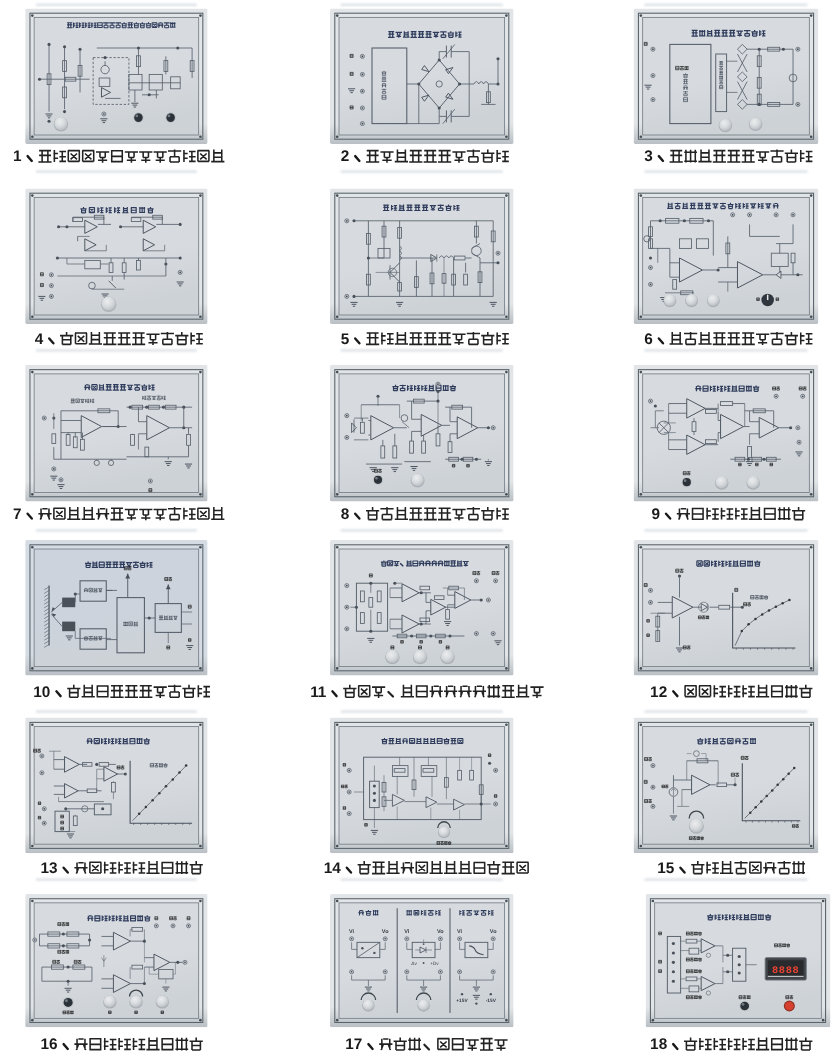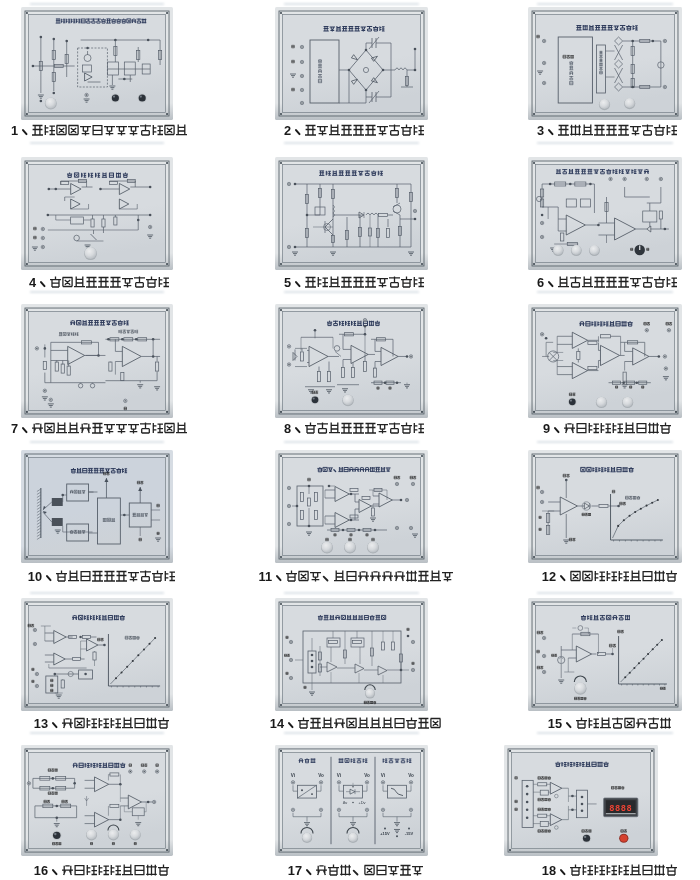--- a/index.html
+++ b/index.html
@@ -2342,21 +2342,21 @@
     <path d="M49.5 3.7V0.6M44.0 3.7H55.0M46.0 7.2H53.0M46.0 11.0H53.0M46.0 11.0V3.7M53.0 11.0V3.7" stroke="#222222" stroke-width="1.298" fill="none"></path>
     <path d="M57.6 11.4V0.8M61.5 11.4V0.8M65.3 11.4V0.8M56.2 2.8H66.8M56.2 10.3H66.8" stroke="#222222" stroke-width="1.298" fill="none"></path>
     <path d="M69.65 6.65L73.5 10.5" stroke="#222222" stroke-width="1.8172" fill="none" stroke-linecap="round"></path>
     <path d="M80.5 1.5H90.5M80.9 10.5V1.5M90.1 10.5V1.5M80.9 10.5H90.1M82.8 3.9L88.2 8.8M88.2 3.9L82.8 8.8" stroke="#222222" stroke-width="1.298" fill="none"></path>
     <path d="M92.5 1.7H102.5M92.5 6.3H102.5M92.5 10.7H102.5M93.1 10.7V1.7M101.9 10.7V1.7" stroke="#222222" stroke-width="1.298" fill="none"></path>
     <path d="M104.0 2.6H115.0M107.3 7.2V2.6M111.7 7.2V2.6M107.3 7.2H111.7M109.5 11.6V7.2M105.7 9.6H113.3" stroke="#222222" stroke-width="1.298" fill="none"></path>
     <path d="M116.5 1.5H126.5M116.5 5.5H126.5M119.1 11.0V1.5M123.9 11.0V1.5M116.0 11.0H127.0" stroke="#222222" stroke-width="1.298" fill="none"></path>
     <path d="M128.0 2.6H139.0M131.3 7.2V2.6M135.7 7.2V2.6M131.3 7.2H135.7M133.5 11.6V7.2M129.7 9.6H137.3" stroke="#222222" stroke-width="1.298" fill="none"></path>
   </svg>
 
-<div style="position:absolute;left:504px;top:745px;width:154px;height:92px;filter:blur(0.25px)">
+<div style="position:absolute;left:538px;top:745px;width:154px;height:92px;filter:blur(0.25px)">
     <svg width="154" height="111" viewBox="0 0 153 113" preserveAspectRatio="none" style="position:absolute;left:0;top:0">
       <defs>
         <linearGradient id="ed17" x1="0" y1="0" x2="0" y2="1">
           <stop offset="0" stop-color="#e2e5e7"></stop>
           <stop offset="0.85" stop-color="#e2e5e7"></stop>
           <stop offset="1" stop-color="#b9bfc4"></stop>
         </linearGradient>
         <linearGradient id="fc17" x1="0" y1="0" x2="0.25" y2="1">
           <stop offset="0" stop-color="#d7dbdf"></stop>
           <stop offset="0.6" stop-color="#d7dbdf"></stop>

